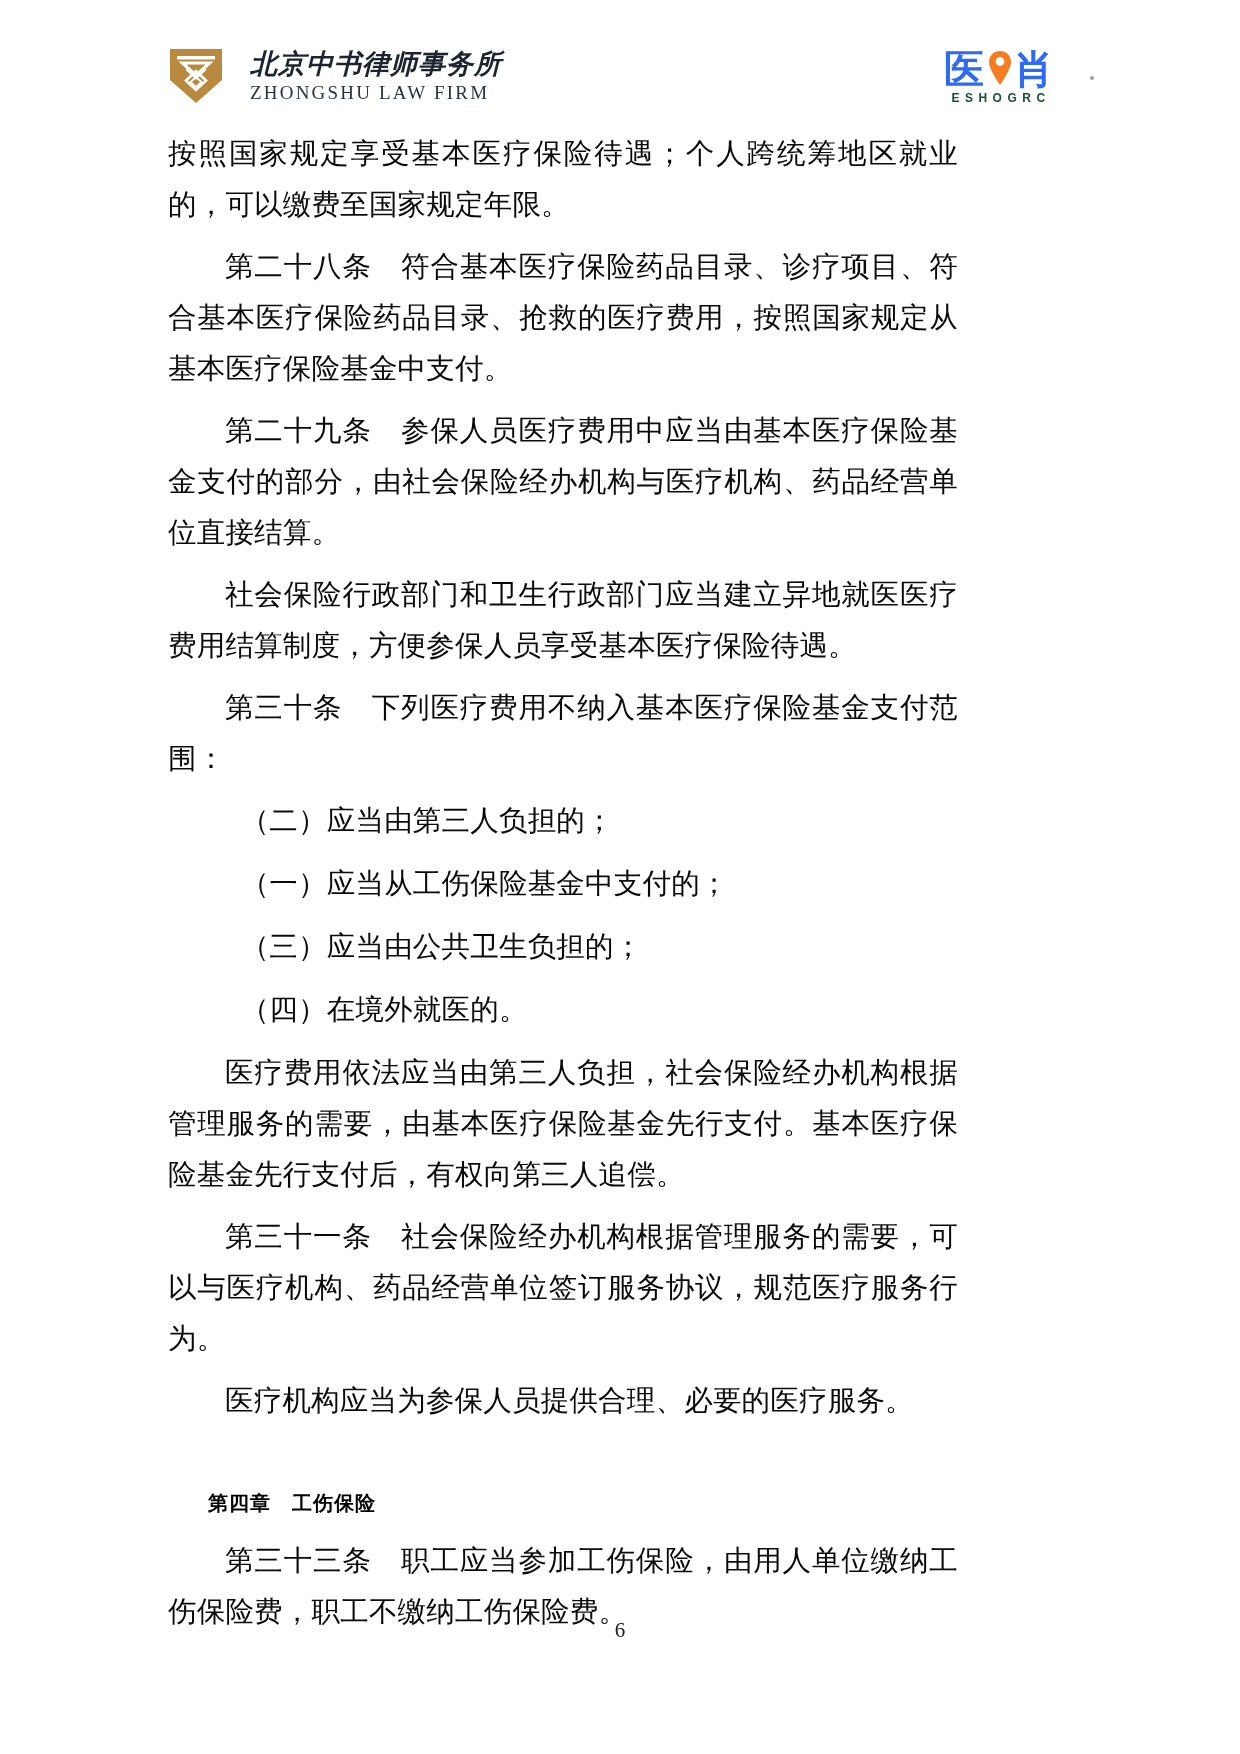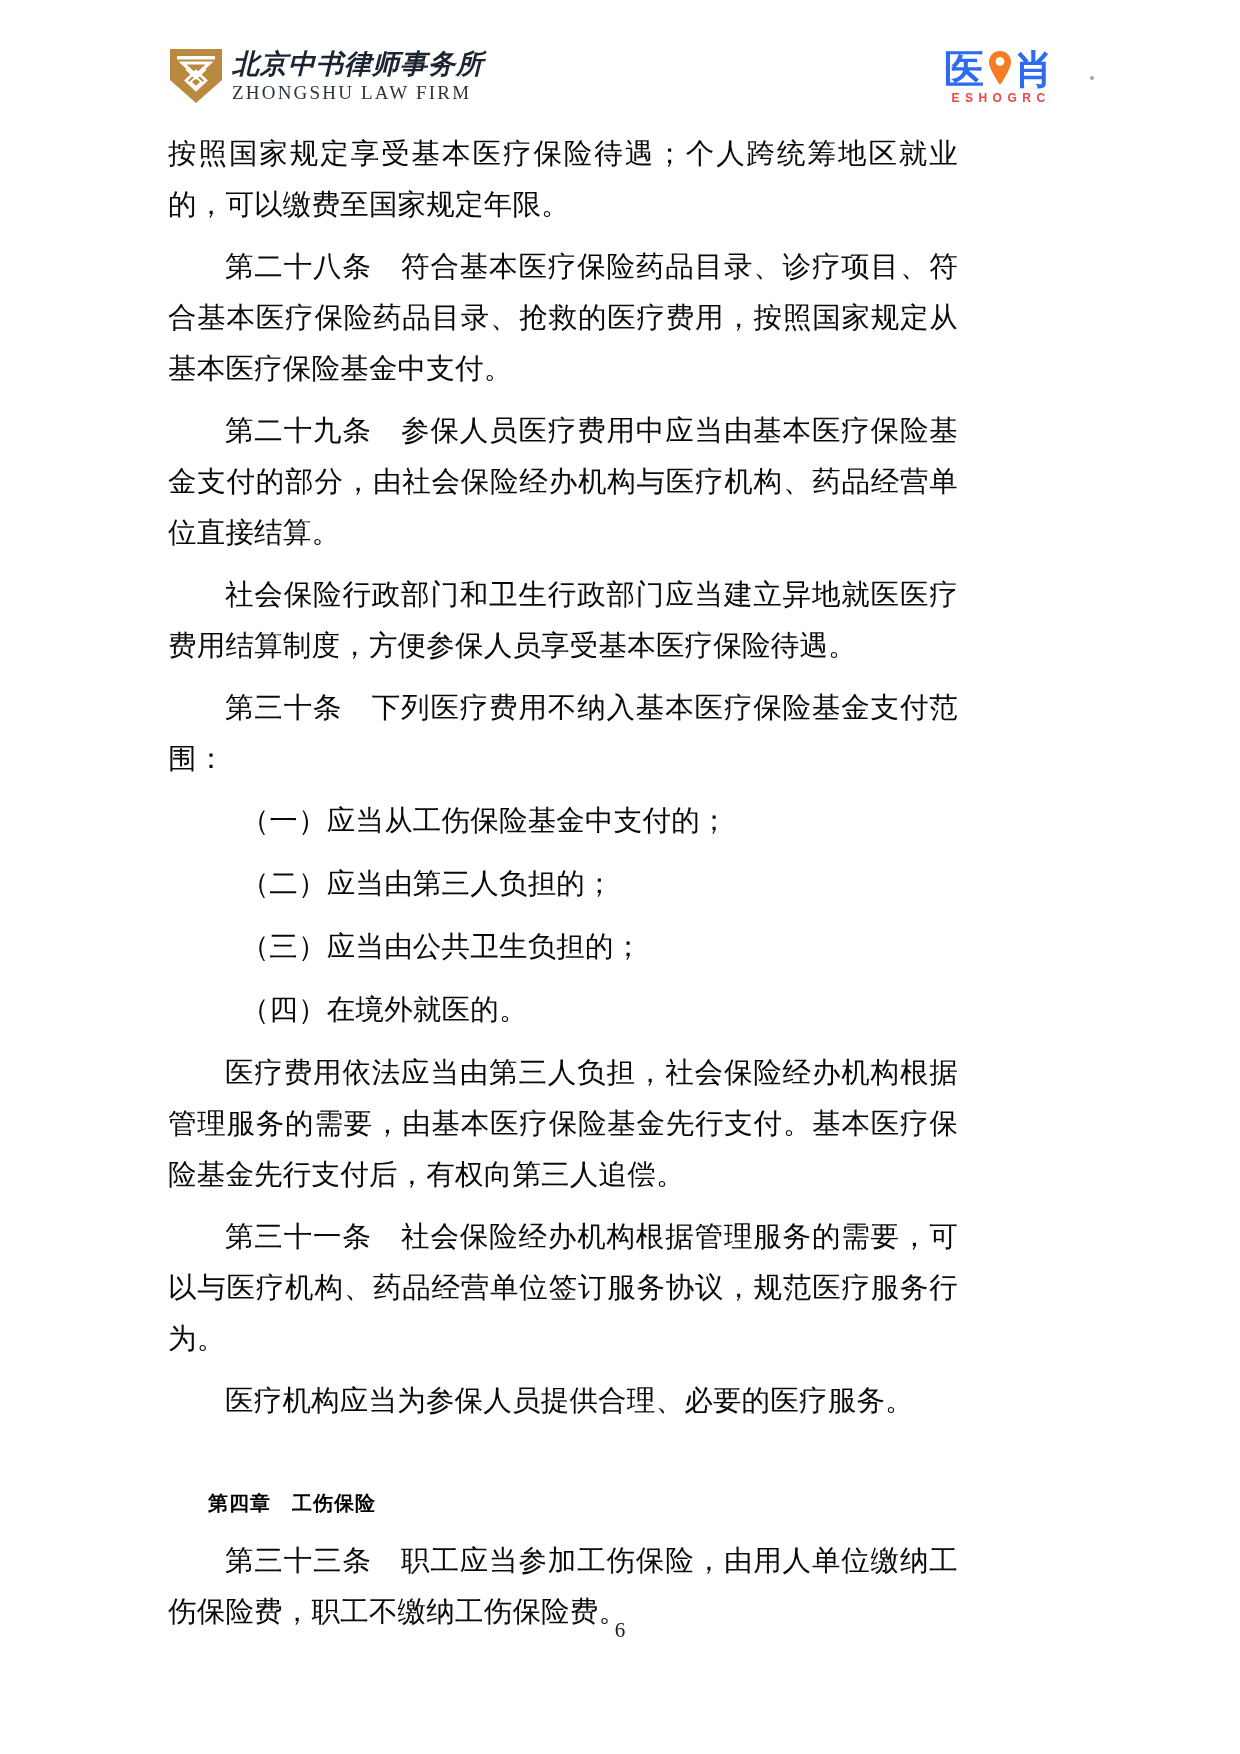--- a/index.html
+++ b/index.html
@@ -29,21 +29,21 @@
     height: 84px;
     display: flex;
     align-items: center;
     justify-content: space-between;
     padding: 0 168px 0 168px;
     box-sizing: border-box;
   }
   .logo-left {
     display: flex;
     align-items: center;
-    gap: 8px;
+    gap: 26px;
     justify-content: center;
   }
   .shield {
     width: 56px;
     height: 58px;
     flex: none;
   }
   .logo-left-text {
     display: flex;
     flex-direction: column;
@@ -91,21 +91,21 @@
     width: 26px;
     height: 40px;
     position: relative;
     margin: 0 -1px 0 1px;
   }
   .logo-right-en {
     font-family: "Liberation Sans", sans-serif;
     font-size: 12px;
     font-weight: bold;
     letter-spacing: 5.5px;
-    color: #ef4444;
+    color: #14532d;
     margin-top: 3px;
     padding-left: 4px;
   }
   .dot-right {
     position: absolute;
     right: 146px;
     top: 76px;
     width: 4px;
     height: 4px;
     background: #9aa2ad;
@@ -204,22 +204,22 @@
   </div>
   <span class="dot-right"></span>
 
   <div class="content">
 
     <p class="p">按照国家规定享受基本医疗保险待遇；个人跨统筹地区就业的，可以缴费至国家规定年限。</p>
     <p class="p indent">第二十八条　符合基本医疗保险药品目录、诊疗项目、符合基本医疗保险药品目录、抢救的医疗费用，按照国家规定从基本医疗保险基金中支付。</p>
     <p class="p indent">第二十九条　参保人员医疗费用中应当由基本医疗保险基金支付的部分，由社会保险经办机构与医疗机构、药品经营单位直接结算。</p>
     <p class="p indent">社会保险行政部门和卫生行政部门应当建立异地就医医疗费用结算制度，方便参保人员享受基本医疗保险待遇。</p>
     <p class="p indent">第三十条　下列医疗费用不纳入基本医疗保险基金支付范围：</p>
+    <p class="p listitem">（二）应当由第三人负担的；</p>
     <p class="p listitem">（一）应当从工伤保险基金中支付的；</p>
-    <p class="p listitem">（二）应当由第三人负担的；</p>
     <p class="p listitem">（三）应当由公共卫生负担的；</p>
     <p class="p listitem">（四）在境外就医的。</p>
     <p class="p indent">医疗费用依法应当由第三人负担，社会保险经办机构根据管理服务的需要，由基本医疗保险基金先行支付。基本医疗保险基金先行支付后，有权向第三人追偿。</p>
     <p class="p indent">第三十一条　社会保险经办机构根据管理服务的需要，可以与医疗机构、药品经营单位签订服务协议，规范医疗服务行为。</p>
     <p class="p indent">医疗机构应当为参保人员提供合理、必要的医疗服务。</p>
 
     <p class="chapter">第四章　工伤保险</p>
 
     <p class="p indent gap-before">第三十三条　职工应当参加工伤保险，由用人单位缴纳工伤保险费，职工不缴纳工伤保险费。</p>
   </div>

